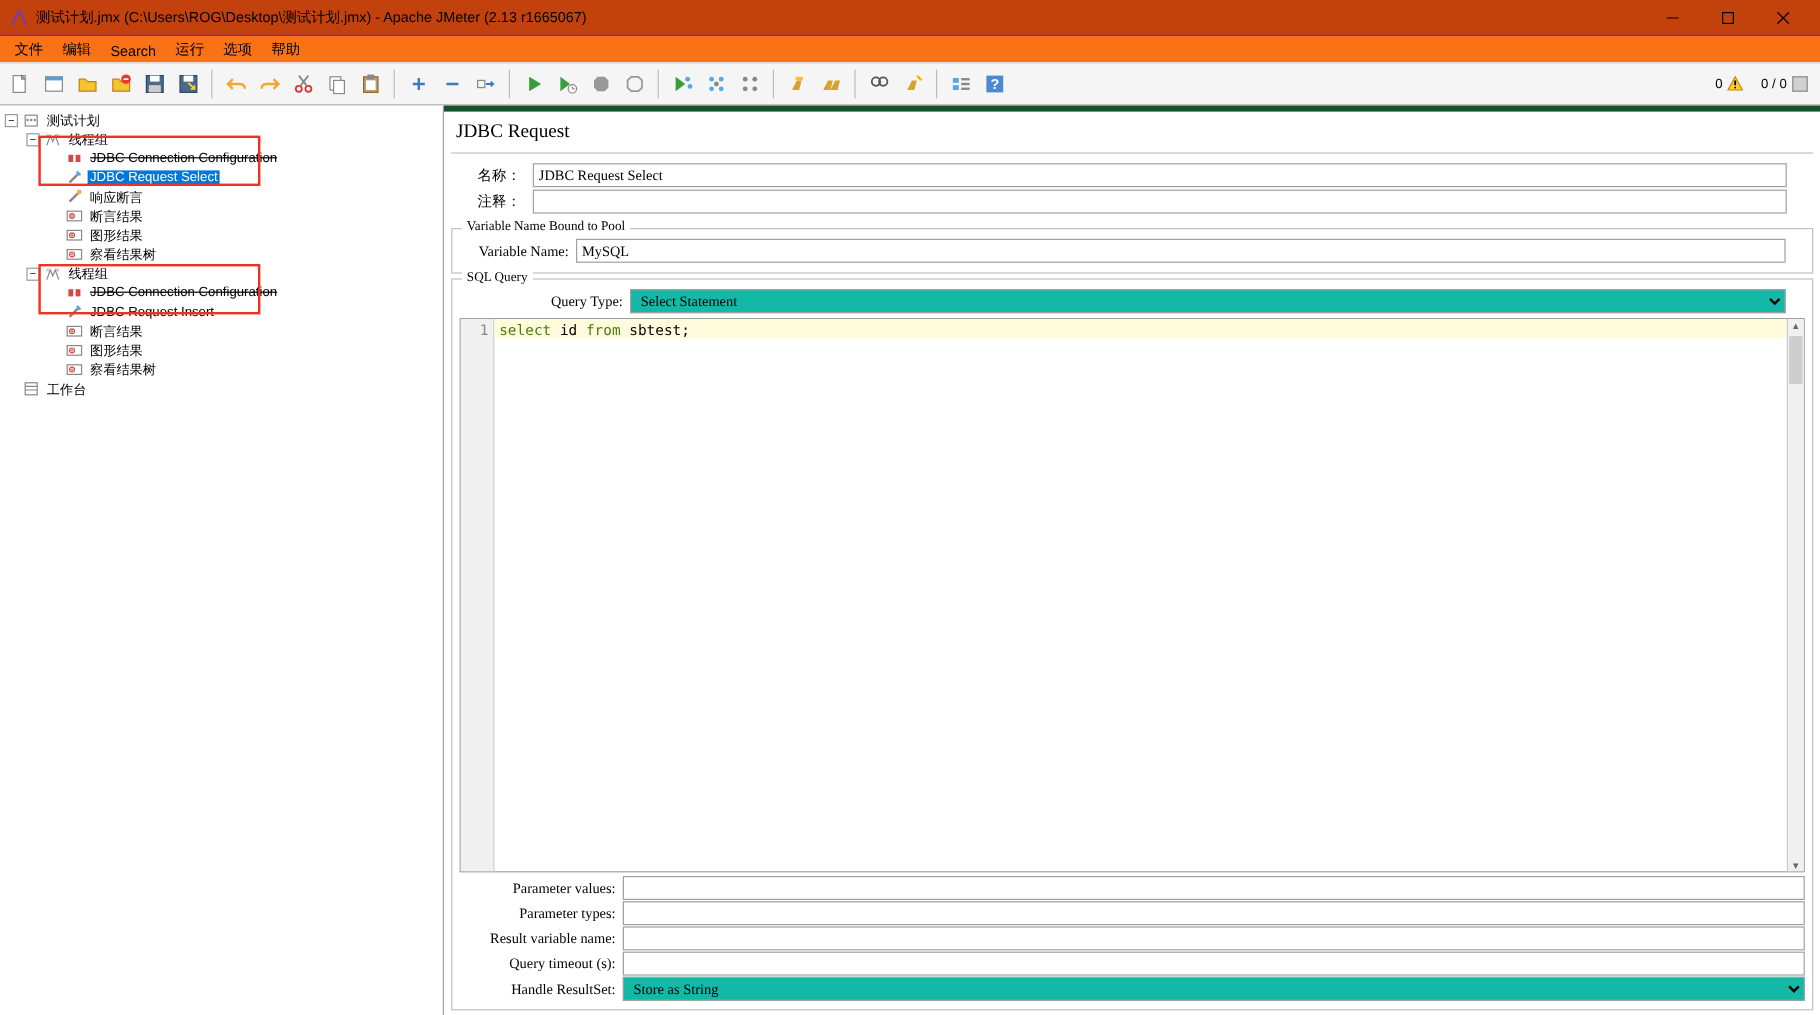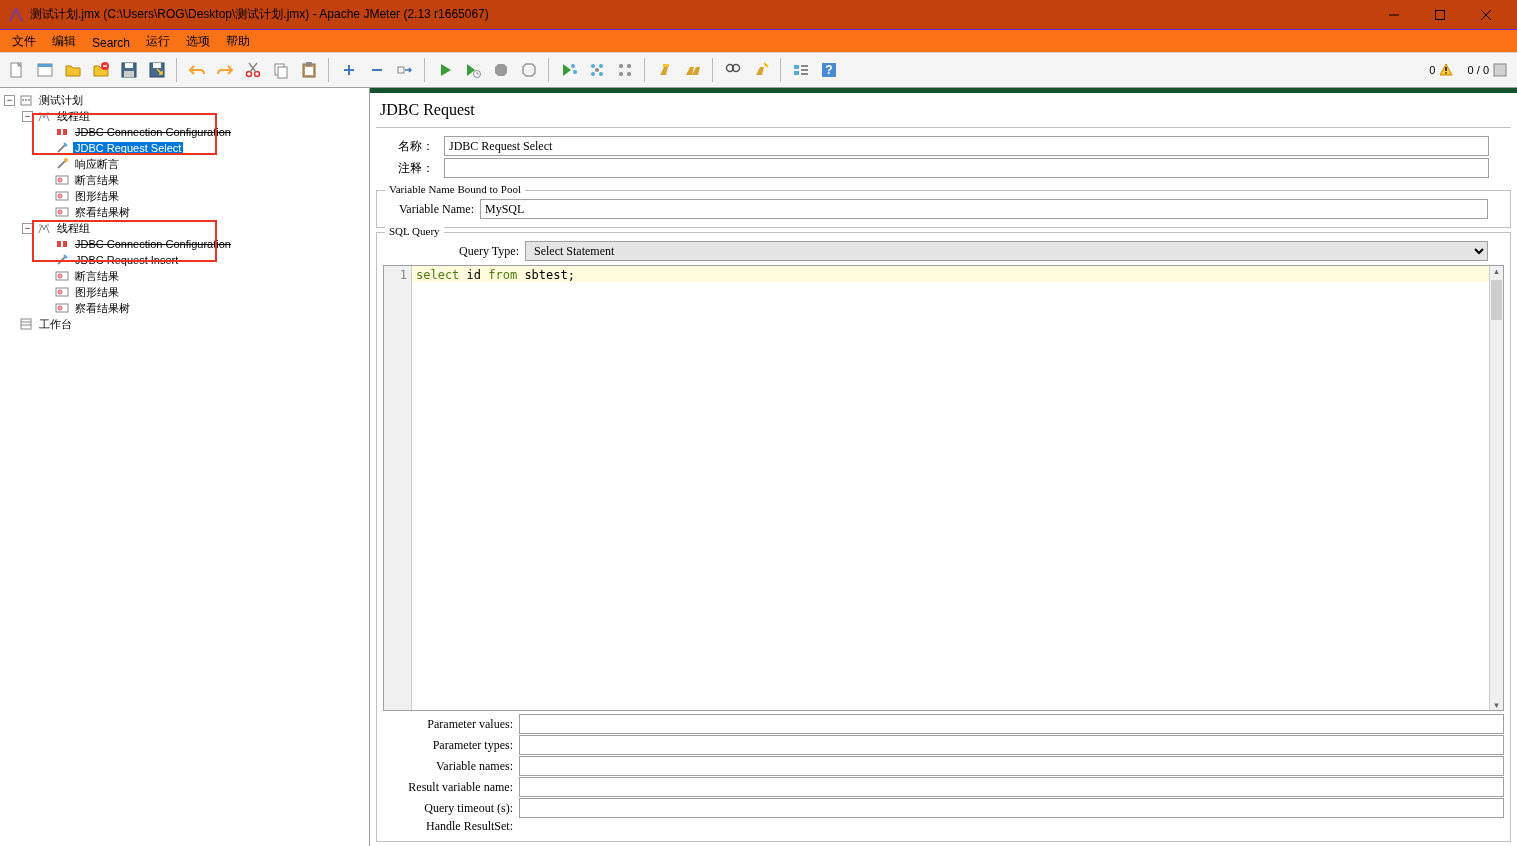--- a/index.html
+++ b/index.html
@@ -43,21 +43,21 @@
 .redbox { position: absolute; border: 2px solid #e32; pointer-events: none; }
 
 
 .rightpane { flex: 1; display: flex; flex-direction: column; overflow: hidden; border-top: 5px solid #14532d; }
 .panel-title { font-size: 16px; padding: 8px 10px 6px; font-family: SimSun, serif; }
 .fieldset { border: 1px solid #c0c0c0; margin: 2px 6px; padding: 6px 6px; position: relative; }
 .fieldset > .legend { position: absolute; top: -8px; left: 8px; background: #fff; padding: 0 4px; font-size: 11px; font-family: SimSun, serif; }
 .frow { display: flex; align-items: center; gap: 6px; margin: 2px 16px; }
 .frow label { font-size: 12px; font-family: SimSun, serif; min-width: auto; }
 .frow input[type=text] { flex: 1; border: 1px solid #a0a0a0; padding: 2px 4px; font-size: 12px; font-family: SimSun, serif; height: 20px; }
-.frow select { flex: 1; border: 1px solid #a0a0a0; padding: 1px 4px; font-size: 12px; font-family: SimSun, serif; height: 20px; background: #e5e5e5; }
+.frow select { flex: 1; border: 1px solid #a0a0a0; padding: 1px 4px; font-size: 12px; font-family: SimSun, serif; height: 20px; background: #14b8a6; }
 .namecomm .frow label { width: 40px; }
 .sql-fieldset { flex: 1; display: flex; flex-direction: column; margin-bottom: 4px; }
 .qtype-row label { text-align: right; flex: 0 0 auto; min-width: 120px; }
 .query-label { text-align: center; font-size: 11px; padding: 2px; font-family: SimSun, serif; }
 .editor-wrap { flex: 1; display: flex; border: 1px solid #a0a0a0; margin: 2px 0; min-height: 0; position: relative; }
 .gutter { width: 28px; background: #f0f0f0; border-right: 1px solid #ccc; color: #888; text-align: right; padding: 2px 4px; font-family: monospace; font-size: 12px; }
 .editor { flex: 1; padding: 2px 4px; font-family: monospace; font-size: 12px; }
 .editor .hl { position: absolute; left: 28px; right: 14px; top: 0; height: 16px; background: #fffcdd; z-index: 0; }
 .editor .code { position: relative; z-index: 1; }
 .scrollbar-v { width: 14px; background: #f0f0f0; border-left: 1px solid #ccc; position: relative; }
@@ -564,30 +564,27 @@
       <div class="bottom-fields">
         <div class="frow">
             <label>Parameter values:</label>
             <input type="text" style="">
           </div>
         <div class="frow">
             <label>Parameter types:</label>
             <input type="text" style="">
           </div>
         <div class="frow">
-            <label>Variable names:</label>
-            <input type="text" style="">
-          </div>
-        <div class="frow">
             <label>Result variable name:</label>
             <input type="text" style="">
           </div>
         <div class="frow">
             <label>Query timeout (s):</label>
             <input type="text" style="">
           </div>
         <div class="frow">
             <label>Handle ResultSet:</label>
+          <select><option>Store as String</option></select>
         </div>
       </div>
     </div>
   </div>
 </div>
 
 </body></html>

